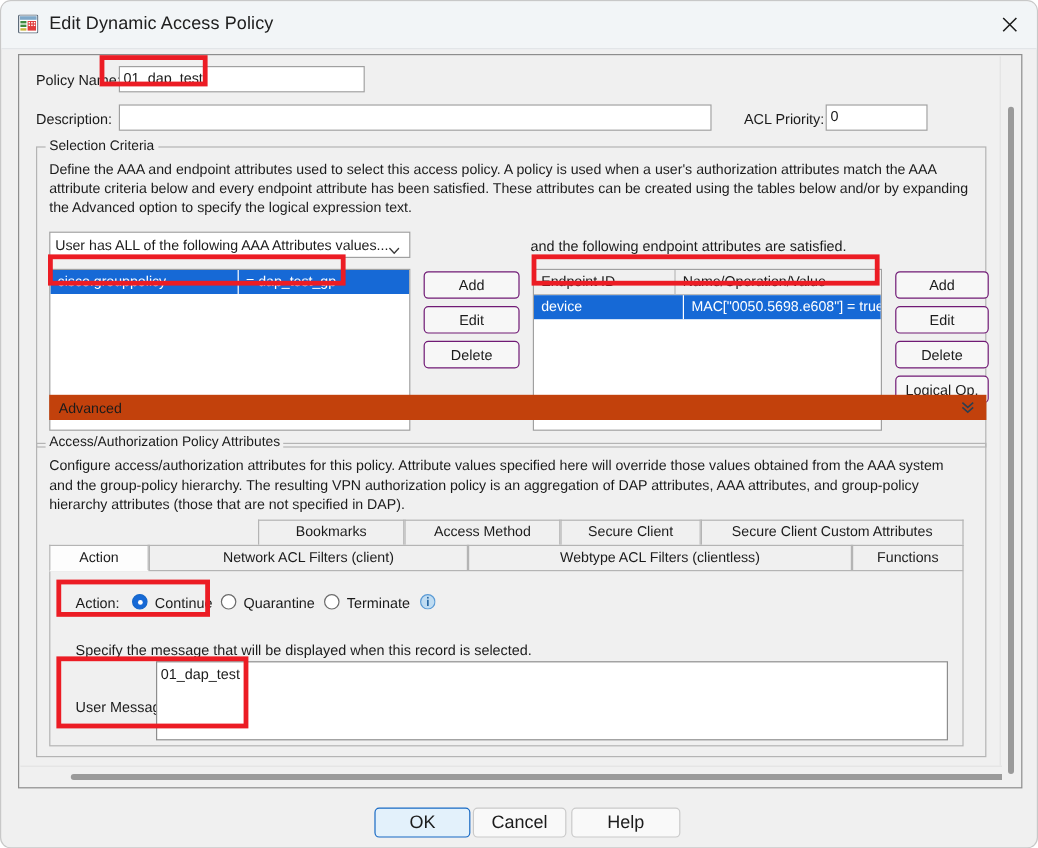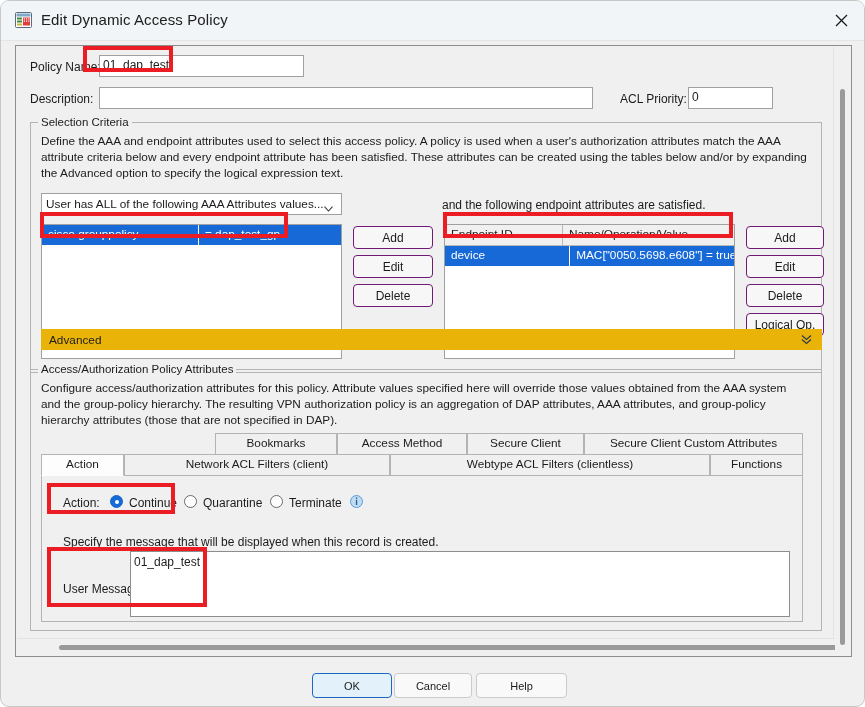--- a/index.html
+++ b/index.html
@@ -194,21 +194,21 @@
     font-size:12px;
     color:#1b1b1b;
     text-align:center;
     cursor:default;
     display:flex; align-items:center; justify-content:center;
   }
 
   
   #advanced {
     position:absolute;
-    background:#eab308;
+    background:#c2410c;
     box-sizing:border-box;
   }
   #advanced .atxt { position:absolute; left:8px; top:4px; font-size:11.8px; }
   #advanced .chev { position:absolute; right:10px; top:5px; }
 
   
   .tabstrip { position:absolute; }
   .tab {
     position:absolute;
     box-sizing:border-box;
@@ -270,21 +270,21 @@
   }
 
   
   .bbtn {
     position:absolute;
     height:25px;
     background:#f9f9f9;
     border:1px solid #cacaca;
     border-radius:4px;
     box-sizing:border-box;
-    font-size:11px;
+    font-size:15px;
     color:#1b1b1b;
     display:flex; align-items:center; justify-content:center;
     cursor:default;
   }
   .bbtn.default {
     background:#e3f1fb;
     border:1px solid #1769c4;
   }
 
   
@@ -420,21 +420,21 @@
       <div class="radio-outer" style="left:254px; top:449px;"></div>
       <span class="lbl" style="left:273px; top:450px;">Terminate</span>
       <span id="info-icon" style="left:334px; top:449px;">
         <svg width="13" height="13" viewBox="0 0 13 13">
           <circle cx="6.5" cy="6.5" r="6" fill="#bfdcf2" stroke="#5b9bd5"></circle>
           <rect x="5.9" y="2.4" width="1.3" height="1.4" fill="#1e5f9e"></rect>
           <rect x="5.9" y="4.8" width="1.3" height="5.2" fill="#1e5f9e"></rect>
         </svg>
       </span>
 
-      <span class="lbl" style="left:47px; top:489px;">Specify the message that will be displayed when this record is created.</span>
+      <span class="lbl" style="left:47px; top:489px;">Specify the message that will be displayed when this record is selected.</span>
       <span class="lbl" style="left:47px; top:536px;">User Message:</span>
       <div id="usermsg" style="left:114px; top:505px; width:660px; height:66px;">01_dap_test</div>
 
     </div>
 
     <div id="vscroll">
       <div id="vthumb"></div>
     </div>
     <div id="hscroll">
       <div id="hclip">

